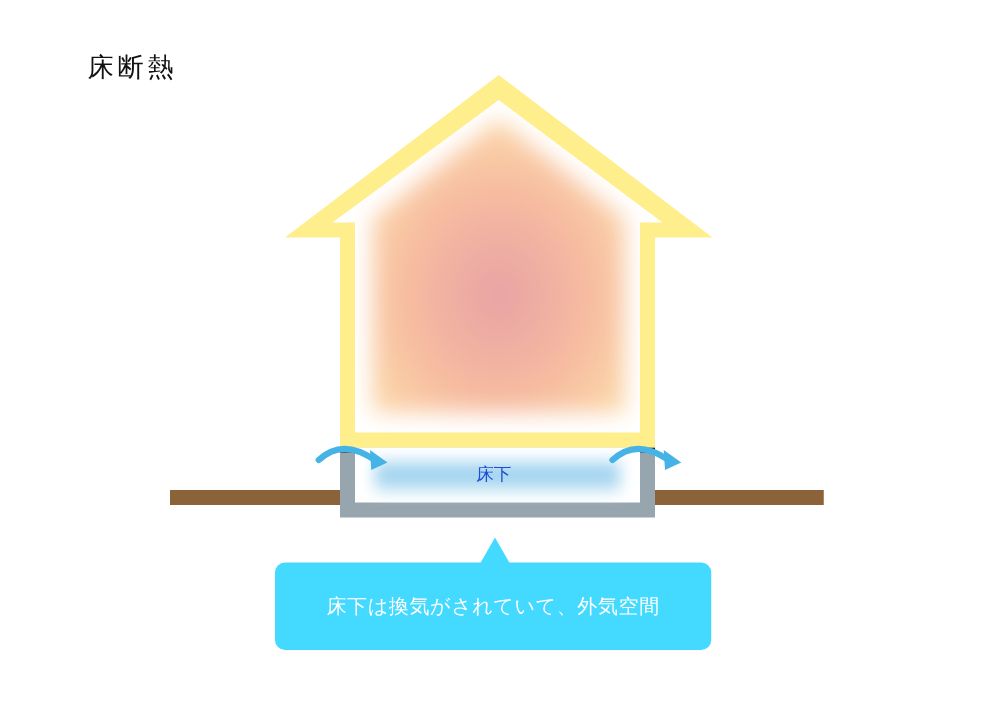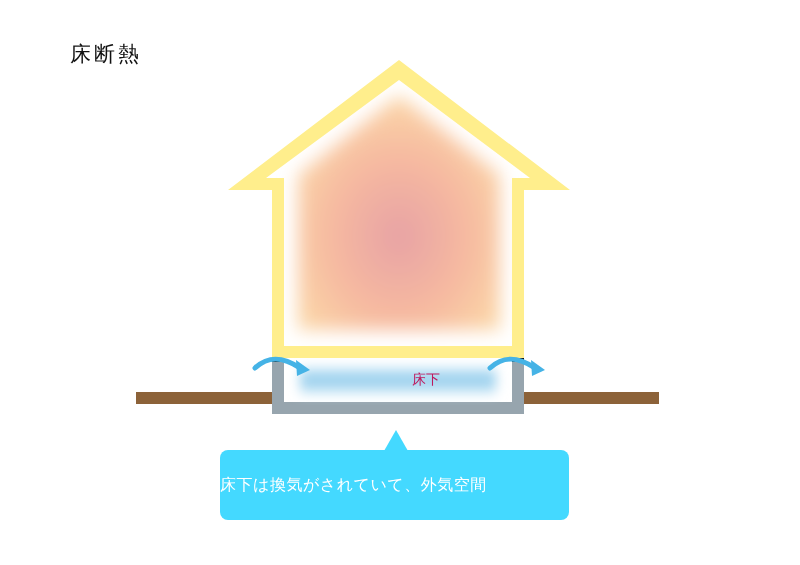--- a/index.html
+++ b/index.html
@@ -1,28 +1,28 @@
 <!DOCTYPE html>
 <html><head>
 <meta charset="utf-8">
 <style>
   html, body { margin:0; padding:0; background:#ffffff; }
   body { width:800px; height:565px; position:relative; overflow:hidden;
          font-family: "DejaVu Sans", sans-serif; }
   .title { position:absolute; left:70px; top:40px; font-size:21px; color:#111;
            letter-spacing:3px; }
   svg.diagram { position:absolute; left:0; top:0; }
-  .underfloor-label { position:absolute; left:350px; top:371px; width:90px; text-align:right;
-           font-size:14px; color:#be185d; }
+  .underfloor-label { position:absolute; left:350px; top:371px; width:90px; text-align:center;
+           font-size:14px; color:#1d4ed8; }
   .callout { position:absolute; left:220px; top:450px; width:349px; height:70px;
              background:#44D9FF; border-radius:8px; }
   .callout-tail { position:absolute; left:384px; top:430px; width:0; height:0;
              border-left:12px solid transparent; border-right:12px solid transparent;
              border-bottom:21px solid #44D9FF; }
-  .callout-text { position:absolute; left:0; right:0; top:25px; text-align:left;
+  .callout-text { position:absolute; left:0; right:0; top:25px; text-align:center;
              color:#ffffff; font-size:16px; letter-spacing:0.5px; }
 </style>
 </head>
 <body>
 
 <div class="title">床断熱</div>
 
 <svg class="diagram" width="800" height="565" viewBox="0 0 800 565">
   <defs>
     <radialGradient id="warm" cx="0.5" cy="0.6" r="0.6">

